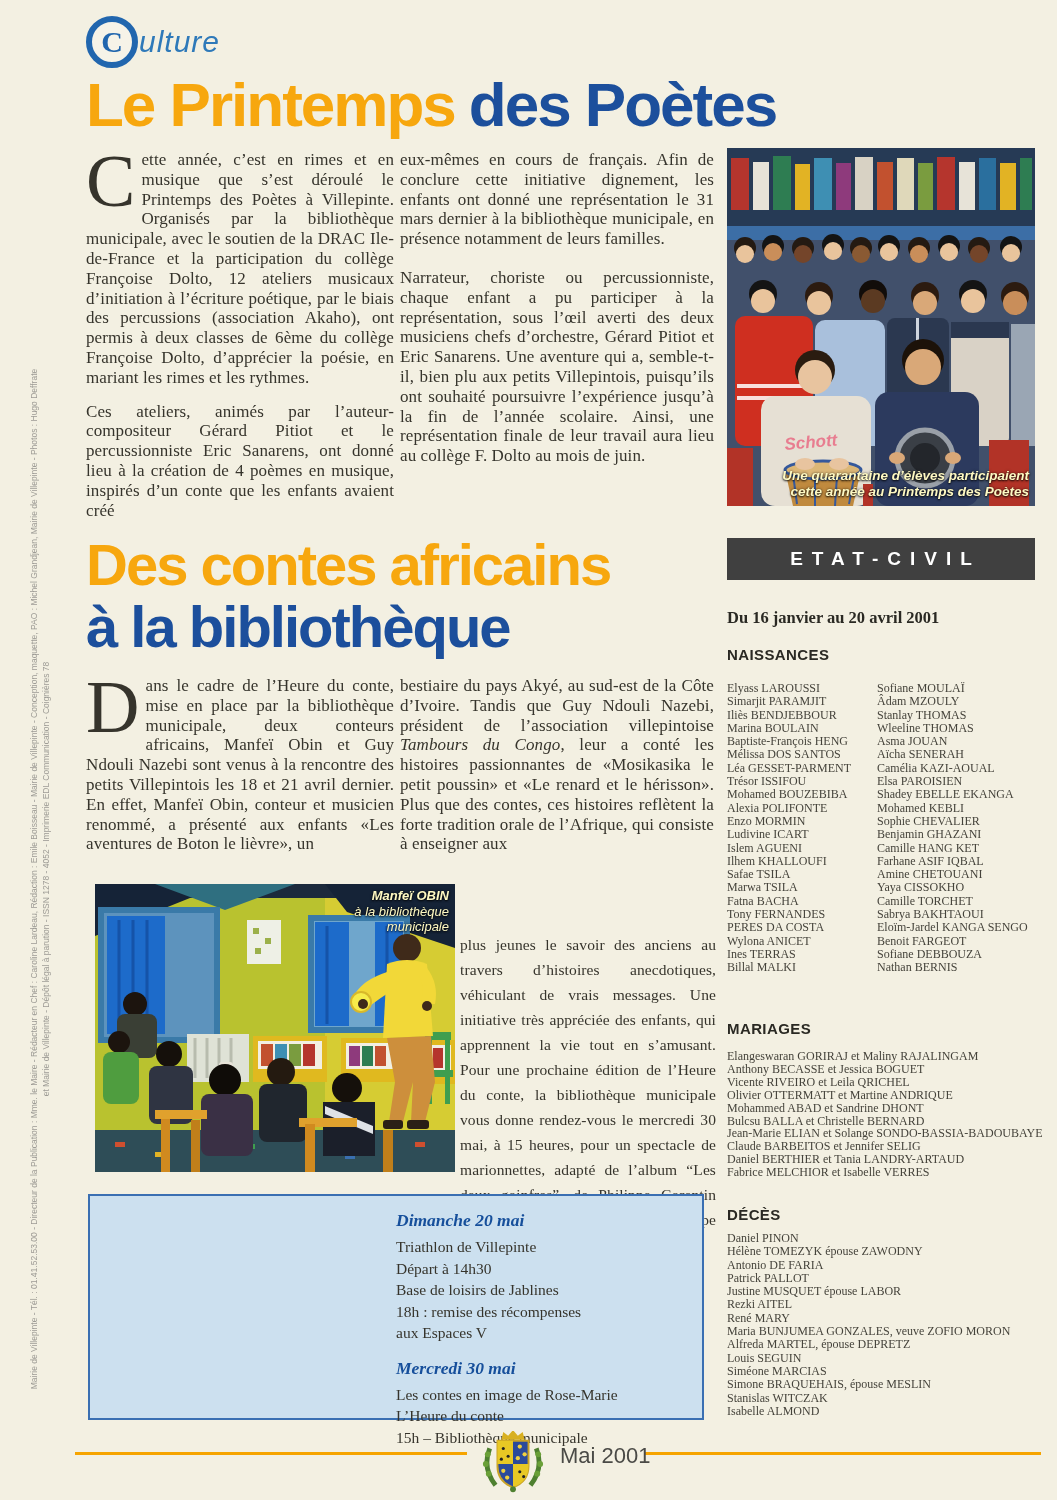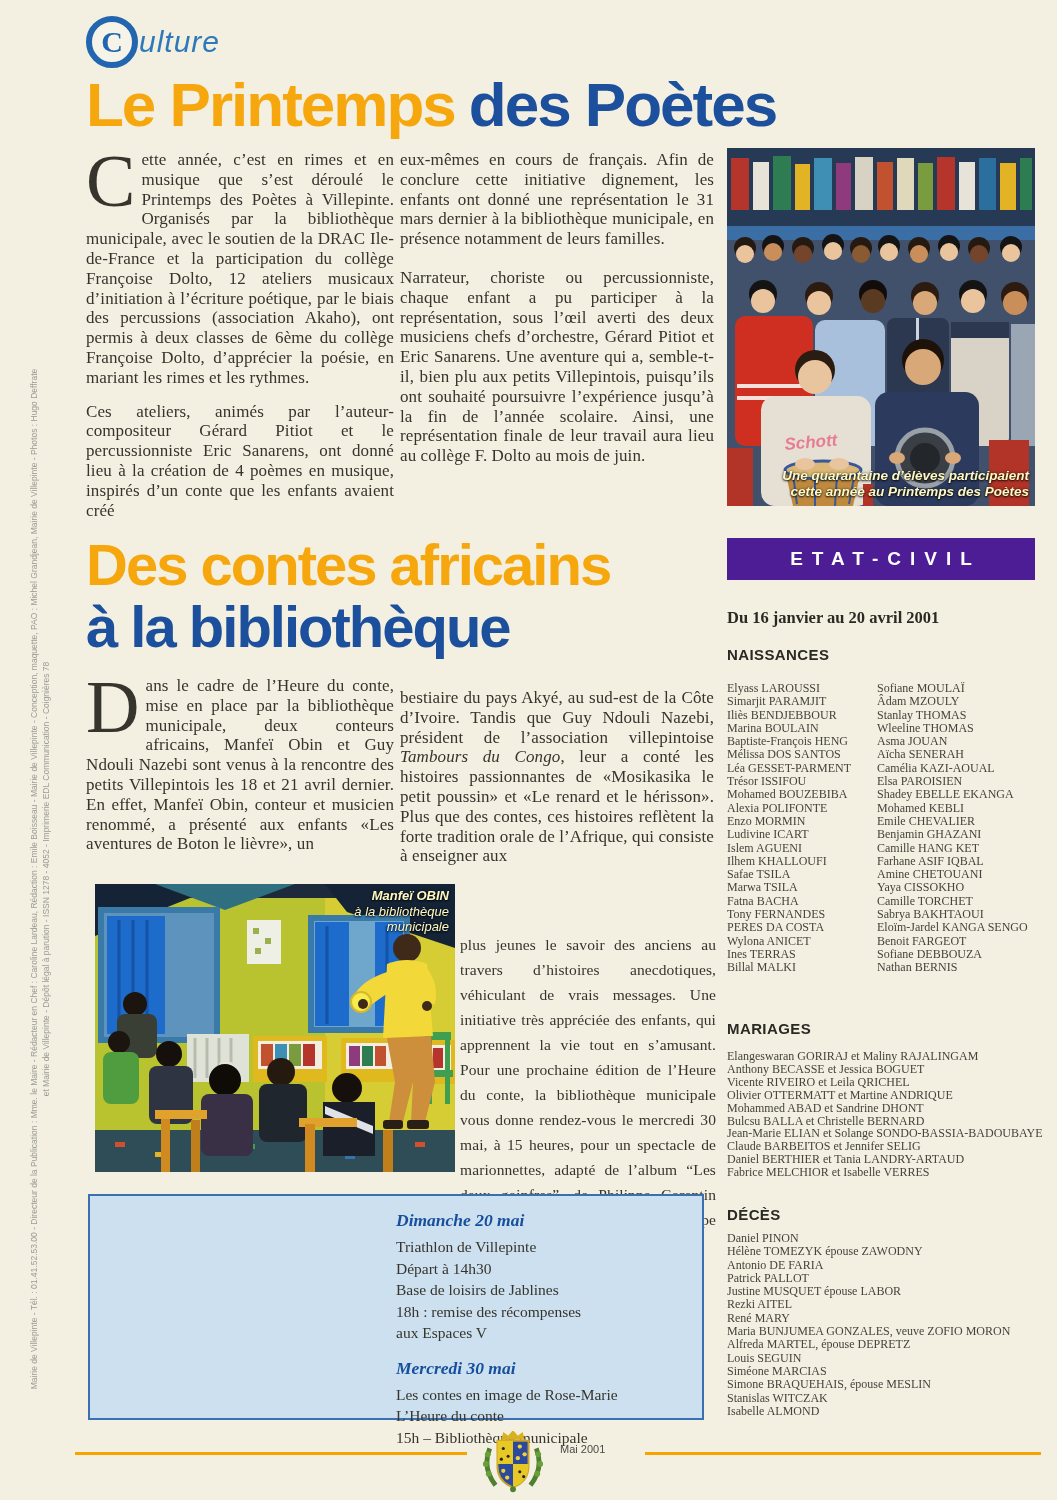--- a/index.html
+++ b/index.html
@@ -47,41 +47,41 @@
   
   .col{font-size:17px;line-height:19.8px;text-align:justify;letter-spacing:0.1px;}
   .col p{margin:0 0 14px 0;}
   .dropcap{
     float:left;font-size:74px;line-height:58px;padding:2px 6px 0 0;
     font-family:"Liberation Serif", serif;color:#36342c;
   }
   #a1col1{left:86px;top:150px;width:308px;}
   #a1col2{left:400px;top:150px;width:314px;}
   #a2col1{left:86px;top:676px;width:308px;}
-  #a2col2a{left:400px;top:676px;width:314px;margin-top:12px;}
+  #a2col2a{left:400px;top:676px;width:314px;}
   #a2col2b{left:460px;top:932px;width:256px;font-size:15.5px;line-height:25px;}
   .em-i{font-style:italic;}
 
   
   .photo{overflow:hidden;background:#333;}
   #photo1{left:727px;top:148px;width:308px;height:358px;}
   #photo2{left:95px;top:884px;width:360px;height:288px;}
   .photo svg{display:block;width:100%;height:100%;}
   .photo-caption{
     position:absolute;font-family:"Liberation Sans", sans-serif;
     font-style:italic;color:#fef9c3;text-align:right;
     text-shadow:0 1px 2px rgba(0,0,0,.85), 0 0 3px rgba(0,0,0,.6);
   }
   #photo1 .photo-caption{right:6px;bottom:6px;font-size:13.5px;line-height:16px;font-weight:bold;}
   #photo2 .photo-caption{right:6px;top:4px;font-size:13px;line-height:15.5px;}
   #photo2 .cap-strong{font-weight:bold;}
 
   
   .ec-banner{
-    left:727px;top:538px;width:308px;height:42px;background:#4c1d95;
+    left:727px;top:538px;width:308px;height:42px;background:#404040;
     color:#fff;display:flex;align-items:center;justify-content:center;
     font-family:"Liberation Sans", sans-serif;font-weight:bold;
     font-size:19px;letter-spacing:9px;padding-left:9px;box-sizing:border-box;
   }
   .ec-period{left:727px;top:600px;font-weight:bold;font-size:16.5px;color:#2a2923;margin-top:8px;}
   .ec-header{
     font-family:"Liberation Sans", sans-serif;font-weight:bold;
     font-size:15px;color:#2a2923;letter-spacing:0.4px;
   }
   #h-naissances{left:727px;top:646px;}
@@ -106,21 +106,21 @@
     font-family:"Liberation Serif", serif;font-weight:bold;font-style:italic;
     color:#164F9B;font-size:17.5px;margin:6px 0 5px 0;
   }
   .agenda-lines{font-size:15.5px;line-height:21.5px;color:#36342c;}
 
   
   .footer-line{height:3px;background:#F6A400;top:1452px;}
   #fline-l{left:75px;width:392px;}
   #fline-r{left:645px;width:396px;}
   .arms{left:480px;top:1431px;width:66px;height:64px;}
-  .issue{left:560px;top:1443px;font-family:"Liberation Sans", sans-serif;font-size:11px;color:#4a4a46;}
+  .issue{left:560px;top:1443px;font-family:"Liberation Sans", sans-serif;font-size:22px;color:#4a4a46;}
 </style>
 </head>
 <body>
 
 <div class="sidebar-credits">
   <div>Mairie de Villepinte - Tél. : 01.41.52.53.00 - Directeur de la Publication : Mme. le Maire - Rédacteur en Chef : Caroline Lardeau, Rédaction : Emile Boisseau - Mairie de Villepinte - Conception, maquette, PAO : Michel Grandjean, Mairie de Villepinte - Photos : Hugo Deffrate</div>
   <div>et Mairie de Villepinte - Dépôt légal à parution - ISSN 1278 - 4052 - Imprimerie EDL Communication - Coignières 78</div>
 </div>
 
 <div class="abs culture">
@@ -396,21 +396,21 @@
 <div>Sofiane MOULAÏ</div>
     <div>Âdam MZOULY</div>
     <div>Stanlay THOMAS</div>
     <div>Wleeline THOMAS</div>
     <div>Asma JOUAN</div>
     <div>Aïcha SENERAH</div>
     <div>Camélia KAZI-AOUAL</div>
     <div>Elsa PAROISIEN</div>
     <div>Shadey EBELLE EKANGA</div>
     <div>Mohamed KEBLI</div>
-    <div>Emile CHEVALIER</div>
+    <div>Sophie CHEVALIER</div>
     <div>Benjamin GHAZANI</div>
     <div>Camille HANG KET</div>
     <div>Farhane ASIF IQBAL</div>
     <div>Amine CHETOUANI</div>
     <div>Yaya CISSOKHO</div>
     <div>Camille TORCHET</div>
     <div>Sabrya BAKHTAOUI</div>
     <div>Eloïm-Jardel KANGA SENGO</div>
     <div>Benoit FARGEOT</div>
     <div>Sofiane DEBBOUZA</div>

